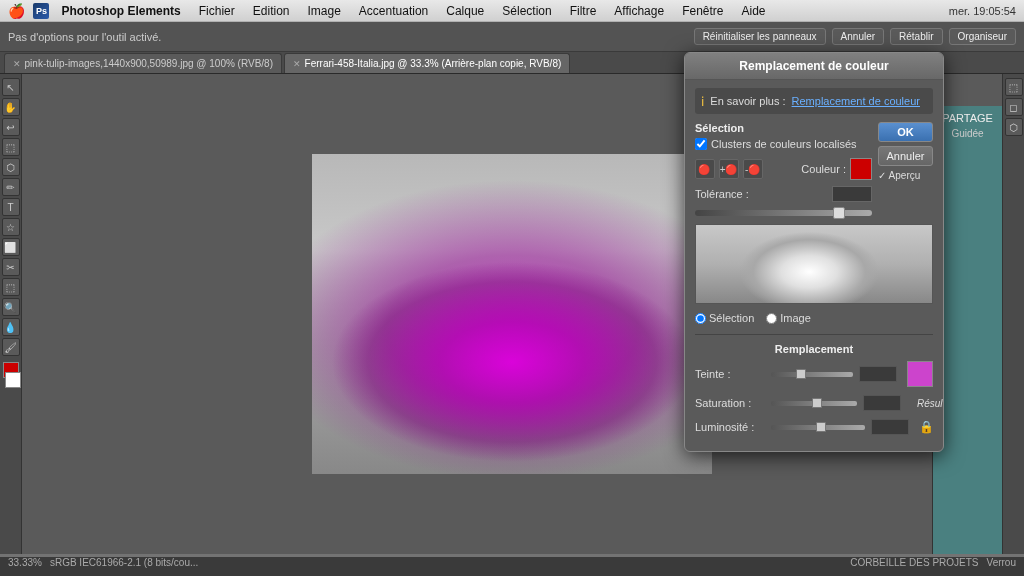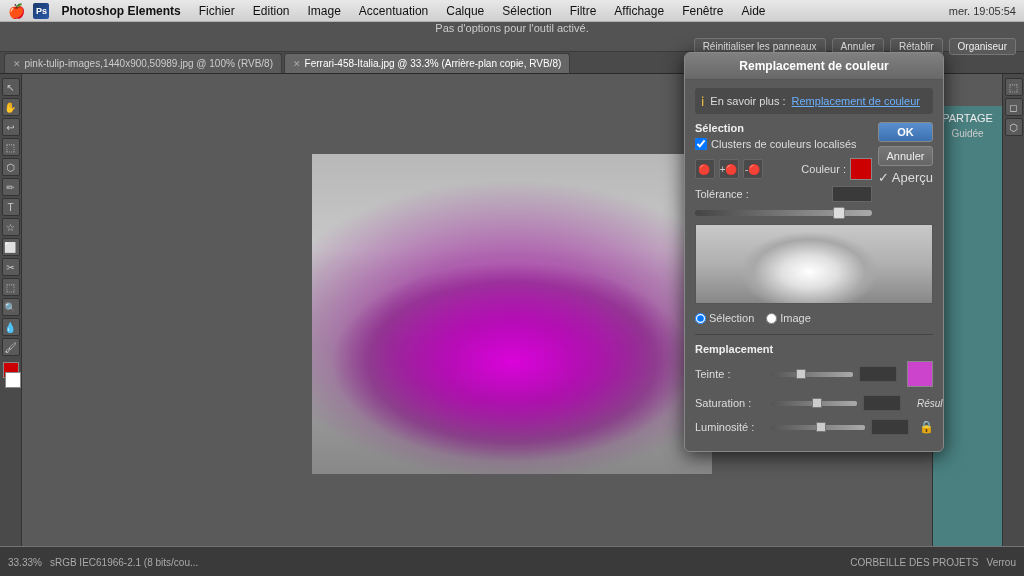--- a/index.html
+++ b/index.html
@@ -14,21 +14,20 @@
     .apple-logo { font-size: 14px; margin-right: 6px; color: #333; }
     .menu-item { padding: 2px 8px; font-size: 12px; color: #111; cursor: pointer; border-radius: 3px; white-space: nowrap; }
     .menu-item.bold { font-weight: bold; }
     .menubar-right { margin-left: auto; display: flex; align-items: center; gap: 6px; font-size: 11px; color: #333; }
 
     
     #toolbar {
       width: 100%; height: 30px; background: #535353;
       display: flex; align-items: center; padding: 0 8px; gap: 4px;
       border-bottom: 1px solid #3a3a3a;
-      flex-direction: column;
     }
     .toolbar-label { color: #ccc; font-size: 11px; }
     .toolbar-right { margin-left: auto; display: flex; gap: 6px; align-items: center; }
     .toolbar-right-btn { background: #5a5a5a; border: 1px solid #777; color: #eee; font-size: 10px; padding: 2px 8px; border-radius: 3px; cursor: pointer; }
 
     
     #tabs {
       width: 100%; height: 22px; background: #4a4a4a;
       display: flex; align-items: flex-end; padding: 0 4px;
       border-bottom: 1px solid #2a2a2a;
@@ -80,22 +79,22 @@
 
     
     #right-panel {
       width: 22px; background: #4a4a4a; border-left: 1px solid #333;
       display: flex; flex-direction: column; align-items: center; padding: 4px 0; gap: 2px;
     }
 
     
     #statusbar {
       width: 100%; height: 22px; background: #3a3a3a;
-      display: flex; align-items: flex-end; padding: 0 8px; gap: 8px;
-      border-top: 1px solid #737373; position: absolute; bottom: 8px; left: 0;
+      display: flex; align-items: flex-start; padding: 0 8px; gap: 8px;
+      border-top: 3px solid #737373; position: absolute; bottom: 0; left: 0;
     }
     .status-text { color: #aaa; font-size: 10px; }
 
     
     #color-replace-dialog {
       position: absolute;
       top: 52px; right: 80px;
       width: 260px;
       background: #5a5a5a;
       border: 1px solid #888;
@@ -166,25 +165,25 @@
     .radio-option { display: flex; align-items: center; gap: 3px; }
     .radio-input { width: 11px; height: 11px; cursor: pointer; }
     .radio-label { color: #ddd; font-size: 11px; }
     .dialog-btn {
       width: 55px; padding: 3px 0; text-align: center;
       font-size: 11px; border-radius: 3px; cursor: pointer;
       border: 1px solid #888;
     }
     .btn-ok { background: linear-gradient(to bottom, #5a90d0, #3a70b0); color: #fff; font-weight: bold; }
     .btn-cancel { background: linear-gradient(to bottom, #777, #666); color: #eee; }
-    .btn-apercu { background: none; border: none; color: #ddd; font-size: 13px; cursor: pointer; display: flex; align-items: center; gap: 3px; }
+    .btn-apercu { background: none; border: none; color: #ddd; font-size: 10px; cursor: pointer; display: flex; align-items: center; gap: 3px; }
 
     
     .section-divider { height: 1px; background: #444; margin: 8px 0; }
-    .replacement-label { color: #eee; font-size: 11px; font-weight: bold; margin-bottom: 6px; }
+    .replacement-label { color: #eee; font-size: 11px; font-weight: bold; margin-bottom: 6px; text-align: center; }
     .slider-row { display: flex; align-items: center; gap: 6px; margin-bottom: 8px; }
     .slider-row-label { color: #ddd; font-size: 11px; width: 70px; }
     .slider-row-value {
       background: #3a3a3a; border: 1px solid #555;
       color: #fff; font-size: 11px; width: 38px; text-align: center; padding: 1px 3px;
     }
 
     .slider-mini {
       flex: 1; height: 5px; background: linear-gradient(to right, #555, #aaa);
       border-radius: 2px; position: relative; cursor: pointer;

